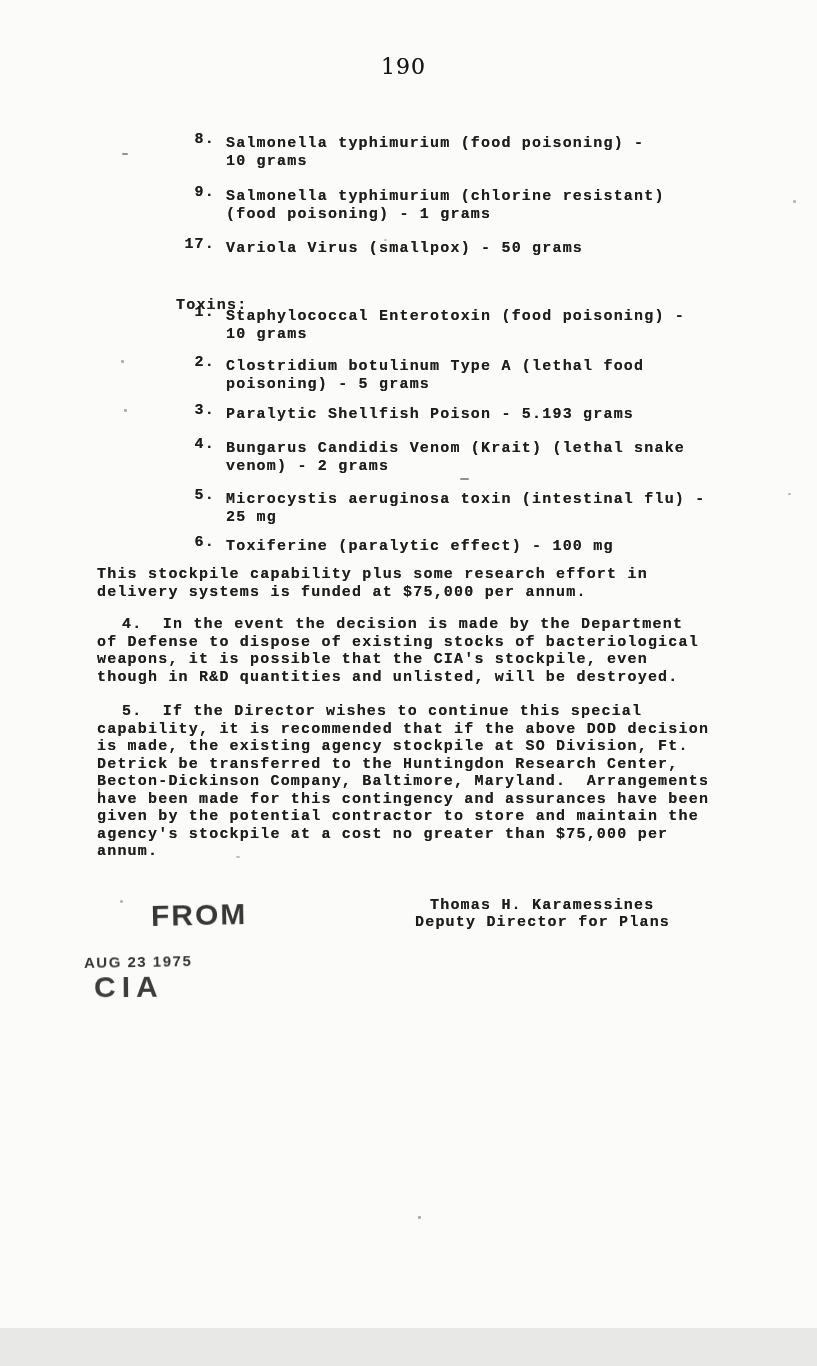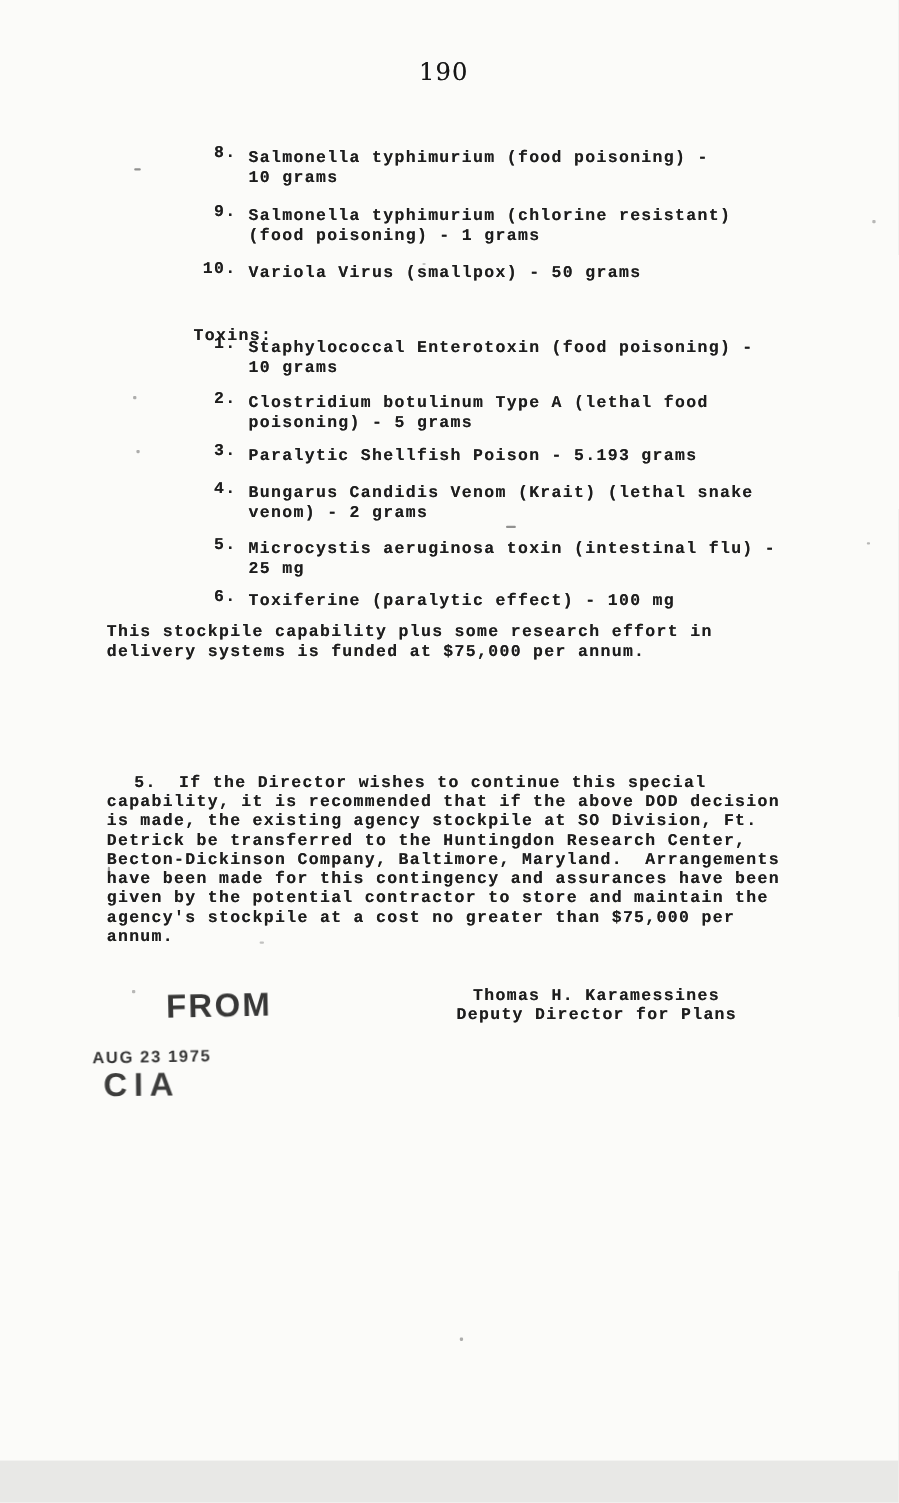--- a/index.html
+++ b/index.html
@@ -126,21 +126,21 @@
     <span class="num">8.</span>
     <pre class="txt">Salmonella typhimurium (food poisoning) -
 10 grams</pre>
   </div>
   <div class="li ink" style="top:184px">
     <span class="num">9.</span>
     <pre class="txt">Salmonella typhimurium (chlorine resistant)
 (food poisoning) - 1 grams</pre>
   </div>
   <div class="li ink" style="top:236px">
-    <span class="num">10.</span>
+    <span class="num">17.</span>
     <pre class="txt">Variola Virus (smallpox) - 50 grams</pre>
   </div>
 
   <div class="toxins-heading ink">Toxins:</div>
 
   <div class="li ink" style="top:304px">
     <span class="num">1.</span>
     <pre class="txt">Staphylococcal Enterotoxin (food poisoning) -
 10 grams</pre>
   </div>
@@ -163,20 +163,24 @@
     <pre class="txt">Microcystis aeruginosa toxin (intestinal flu) -
 25 mg</pre>
   </div>
   <div class="li ink" style="top:534px">
     <span class="num">6.</span>
     <pre class="txt">Toxiferine (paralytic effect) - 100 mg</pre>
   </div>
 
   <pre class="para ink" style="top:566px">This stockpile capability plus some research effort in
 delivery systems is funded at $75,000 per annum.</pre>
+  <pre class="para indent ink" style="top:616px">4.  In the event the decision is made by the Department
+of Defense to dispose of existing stocks of bacteriological
+weapons, it is possible that the CIA's stockpile, even
+though in R&amp;D quantities and unlisted, will be destroyed.</pre>
   <pre class="para indent ink" style="top:703px">5.  If the Director wishes to continue this special
 capability, it is recommended that if the above DOD decision
 is made, the existing agency stockpile at SO Division, Ft.
 Detrick be transferred to the Huntingdon Research Center,
 Becton-Dickinson Company, Baltimore, Maryland.  Arrangements
 have been made for this contingency and assurances have been
 given by the potential contractor to store and maintain the
 agency's stockpile at a cost no greater than $75,000 per
 annum.</pre>
 

